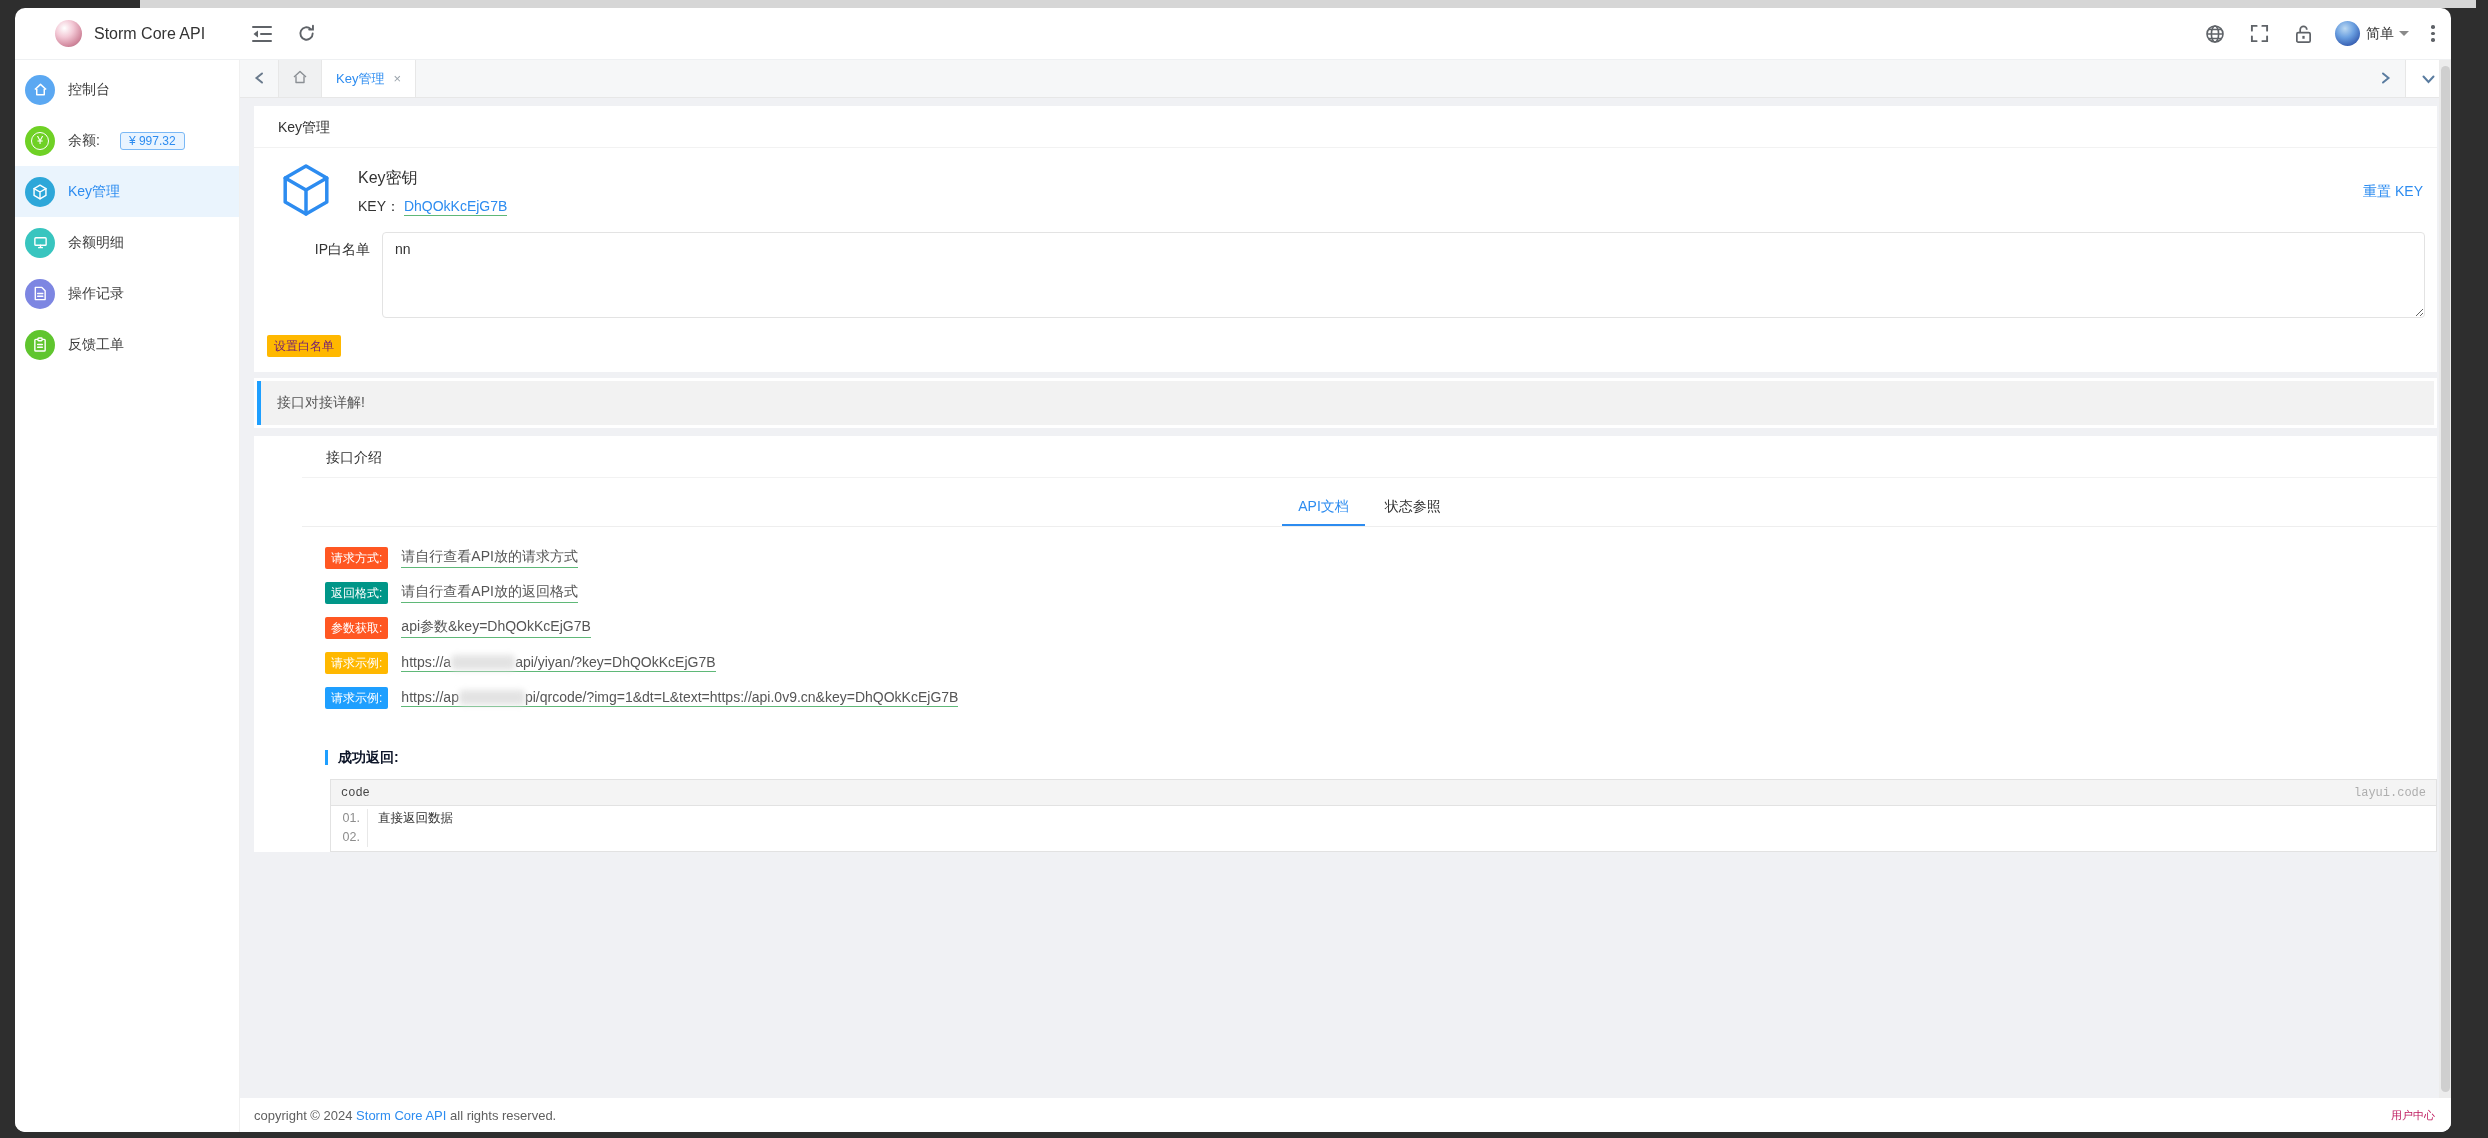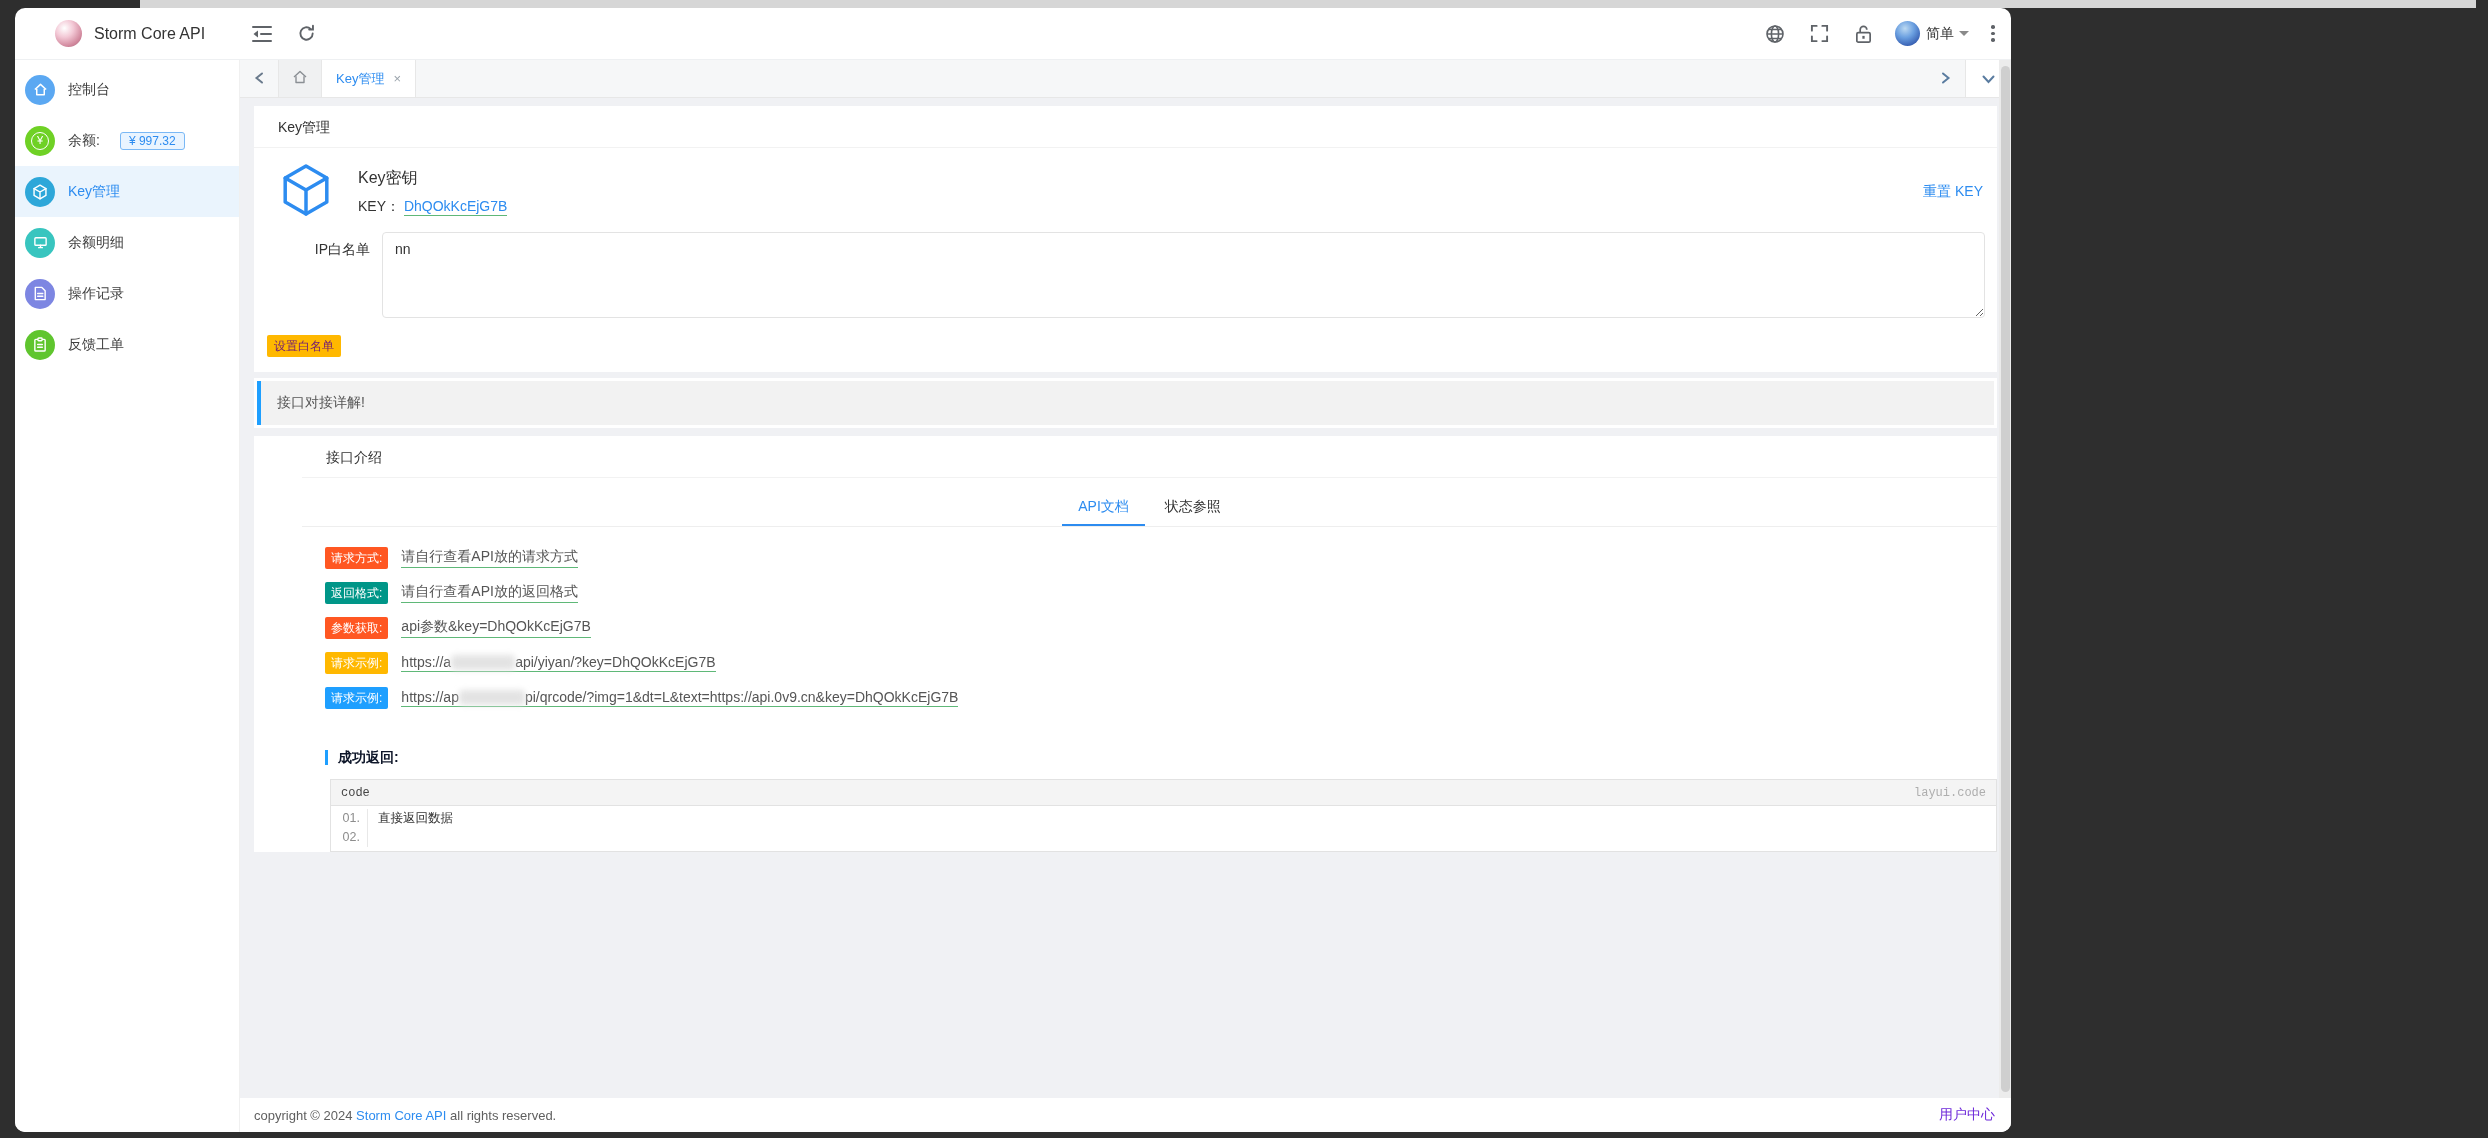--- a/index.html
+++ b/index.html
@@ -1,20 +1,20 @@
 <!DOCTYPE html>
 <html><head>
 <meta charset="utf-8">
 <style>
   * { margin:0; padding:0; box-sizing:border-box; }
   html,body { background:#2e2e2e; }
   body { font-family:"Liberation Sans","DejaVu Sans",sans-serif; }
   .stage { position:relative; width:2488px; height:1138px; background:#2e2e2e; overflow:hidden; }
   .top-strip { position:absolute; left:140px; right:12px; top:0; height:8px; background:#d6d6d6; }
-  .app-window { position:absolute; left:15px; top:8px; width:1996px; height:1124px; background:#fff;
+  .app-window { position:absolute; left:15px; top:8px; width:2436px; height:1124px; background:#fff;
     border-radius:10px; overflow:hidden; display:flex; flex-direction:column; }
 
   
   .app-header { height:52px; display:flex; align-items:center; border-bottom:1px solid #eef0f2; flex:0 0 auto; }
   .brand { width:225px; display:flex; align-items:center; padding-left:40px; }
   .logo { width:27px; height:27px; border-radius:50%; flex:0 0 auto;
     background:radial-gradient(circle at 35% 30%, #ffffff 0%, #f3c9d6 35%, #d2899e 70%, #9d5f74 100%); }
   .brand-title { margin-left:12px; font-size:16px; color:#333; font-weight:500; white-space:nowrap; }
   .hicon { width:44px; height:52px; display:flex; align-items:center; justify-content:center; cursor:pointer; }
   .hicon svg { display:block; }
@@ -102,21 +102,21 @@
   .code-head-right { font-size:12px; color:#aeaeae; }
   .code-body { padding:3px 0 4px; }
   .code-line { display:flex; line-height:19px; font-size:12.5px; }
   .code-num { width:36px; text-align:right; padding-right:7px; color:#8d8d8d; flex:0 0 auto; }
   .code-text { padding-left:10px; color:#333; border-left:1px solid #e8e8e8; flex:1; }
 
   
   .page-footer { height:34px; background:#fff; display:flex; align-items:center; justify-content:space-between;
     padding:0 16px 0 14px; flex:0 0 auto; font-size:13px; color:#5f5f5f; }
   .footer-brand { color:#2d8cf0; cursor:pointer; }
-  .footer-right { font-size:14px; color:#6d28d9; cursor:pointer; }
+  .footer-right { font-size:11px; color:#be185d; cursor:pointer; }
 
   .scroll-strip { position:absolute; right:0; top:0; bottom:34px; width:12px; background:#ececec; }
   .scroll-thumb { position:absolute; left:1.5px; top:6px; bottom:6px; width:9px; border-radius:5px; background:#cfcfcf; }
 </style>
 </head>
 <body>
 
 <div class="stage">
   <div class="top-strip"></div>
 

